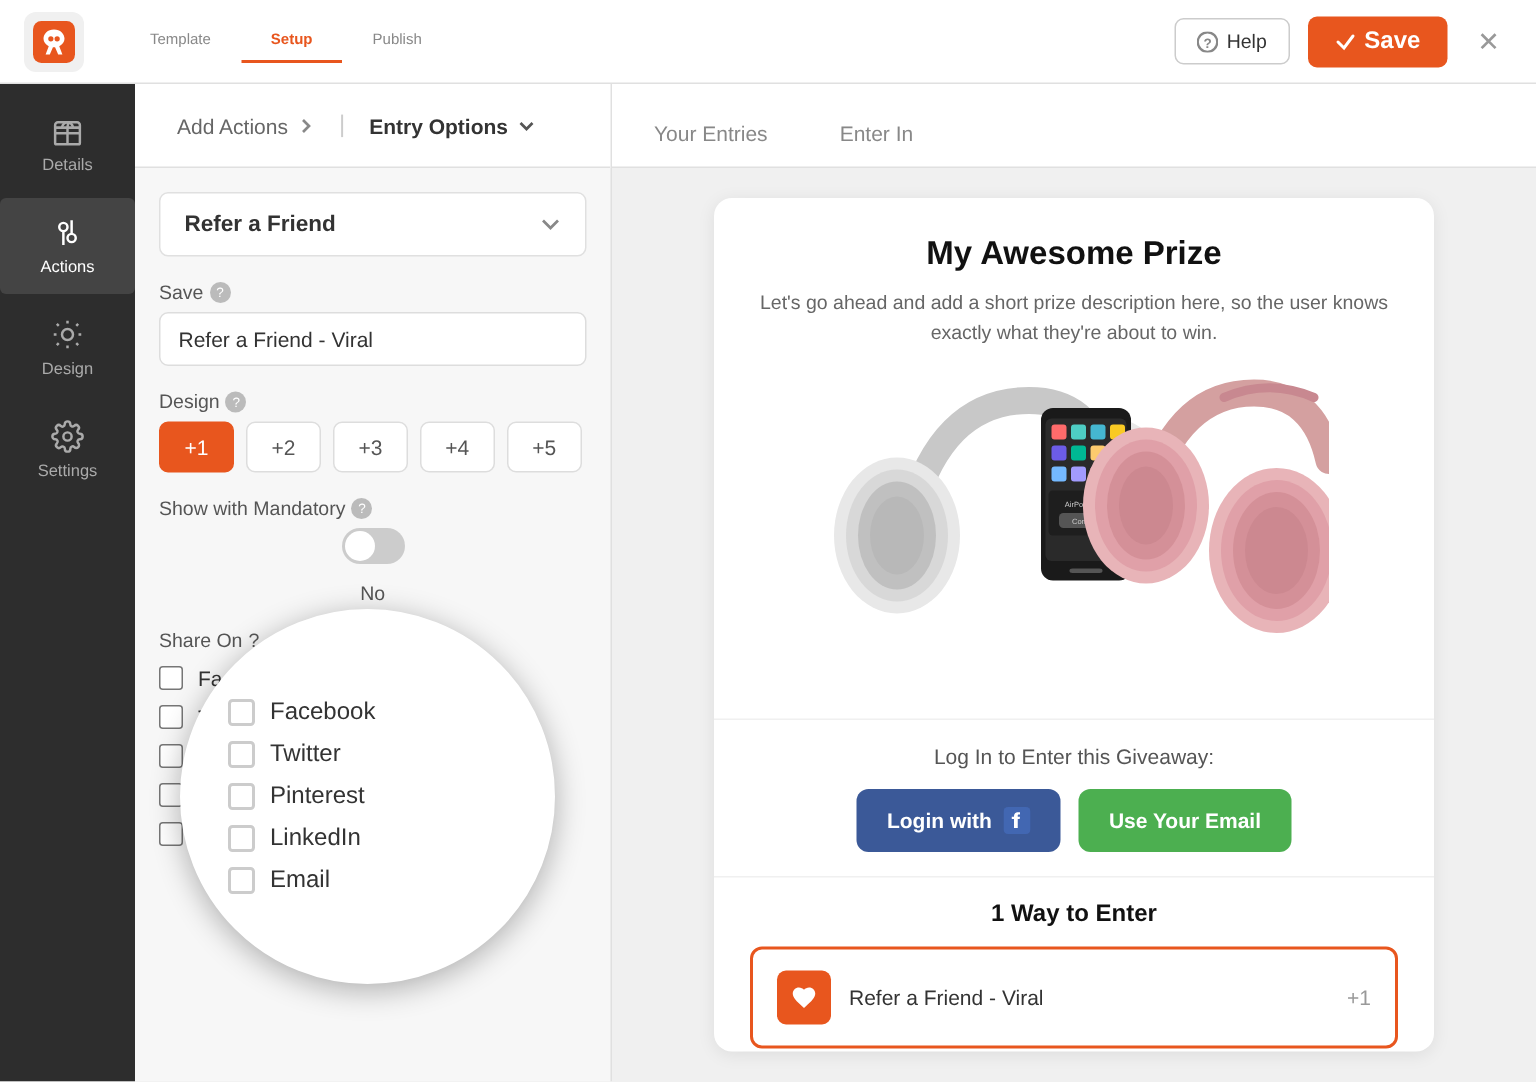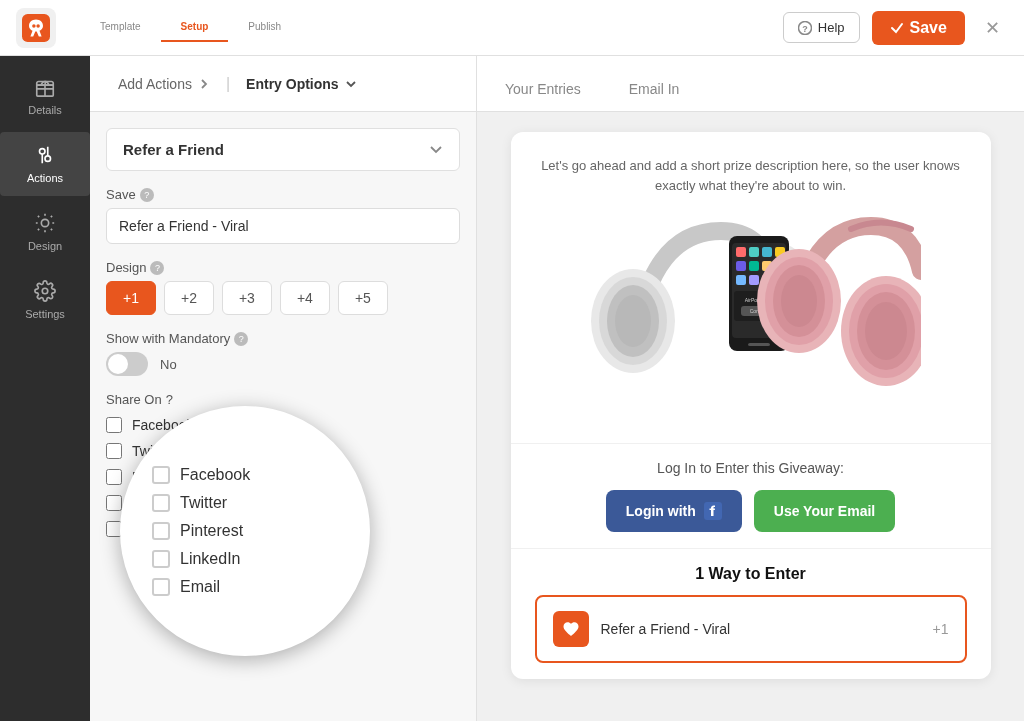--- a/index.html
+++ b/index.html
@@ -88,21 +88,21 @@
       color: #aaa;
       font-size: 11px;
       gap: 6px;
       border-radius: 4px;
     }
     .sidebar-item.active { background: #444; color: #fff; }
     .sidebar-item svg { width: 22px; height: 22px; }
 
     
     .left-panel {
-      width: 387px;
+      width: 318px;
       background: #f7f7f7;
       border-right: 1px solid #e0e0e0;
       display: flex;
       flex-direction: column;
       overflow: hidden;
     }
     .panel-header {
       background: #fff;
       border-bottom: 1px solid #e0e0e0;
       padding: 0 16px;
@@ -162,21 +162,21 @@
       padding: 8px 16px;
       border-radius: 6px;
       border: 1px solid #ddd;
       background: #fff;
       font-size: 14px;
       cursor: pointer;
       color: #555;
     }
     .val-btn.active { background: #e8561e; color: #fff; border-color: #e8561e; }
 
-    .toggle-row { display: flex; align-items: center; gap: 12px; margin-bottom: 16px; }
+    .toggle-row { display: flex; align-items: center; gap: 12px; margin-bottom: 16px; flex-direction: column; }
     .toggle {
       width: 42px; height: 24px;
       background: #ccc; border-radius: 12px;
       position: relative; cursor: pointer;
     }
     .toggle-knob {
       width: 20px; height: 20px;
       background: #fff; border-radius: 50%;
       position: absolute; top: 2px; left: 2px;
       transition: left 0.2s;
@@ -513,27 +513,28 @@
       <div class="magnify-checkbox-item">
         <div class="magnify-checkbox"></div>
         <span class="magnify-label">Email</span>
       </div>
     </div>
   </div>
 
   <div class="right-panel">
     <div class="preview-header">
       <div class="preview-tab">Your Entries</div>
-      <div class="preview-tab">Email In</div>
+      <div class="preview-tab">Enter In</div>
     </div>
 
     <div class="preview-content">
       <div class="giveaway-card">
 
         <div class="prize-section">
+          <div class="prize-title">My Awesome Prize</div>
           <div class="prize-desc">Let's go ahead and add a short prize description here, so the user knows exactly what they're about to win.</div>
 
           <div class="headphones-img">
             <svg width="340" height="200" viewBox="0 0 340 200">
 
               <path d="M60,100 Q80,20 140,20 Q180,20 190,60" stroke="#c8c8c8" stroke-width="18" fill="none" stroke-linecap="round"></path>
 
               <ellipse cx="52" cy="110" rx="42" ry="52" fill="#e8e8e8"></ellipse>
               <ellipse cx="52" cy="110" rx="34" ry="44" fill="#d8d8d8"></ellipse>
               <ellipse cx="52" cy="110" rx="26" ry="36" fill="#c0c0c0"></ellipse>

